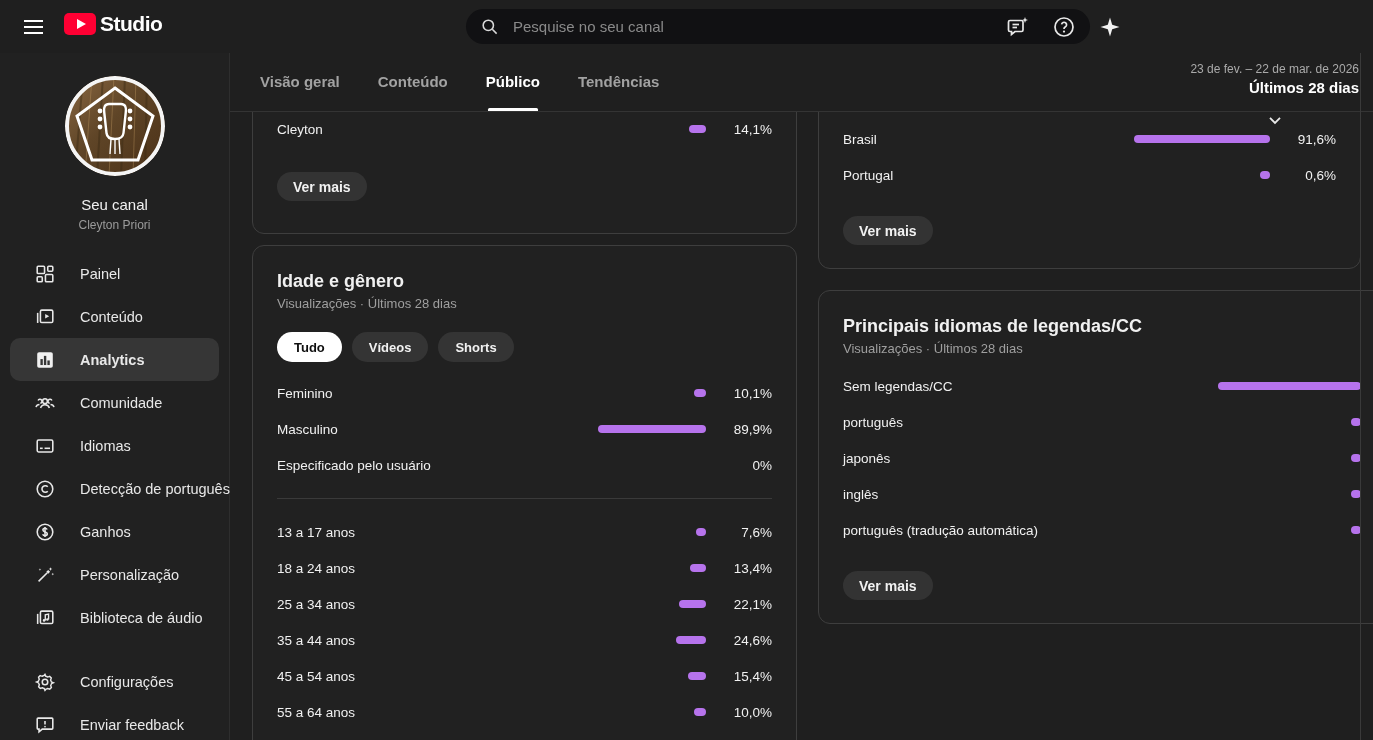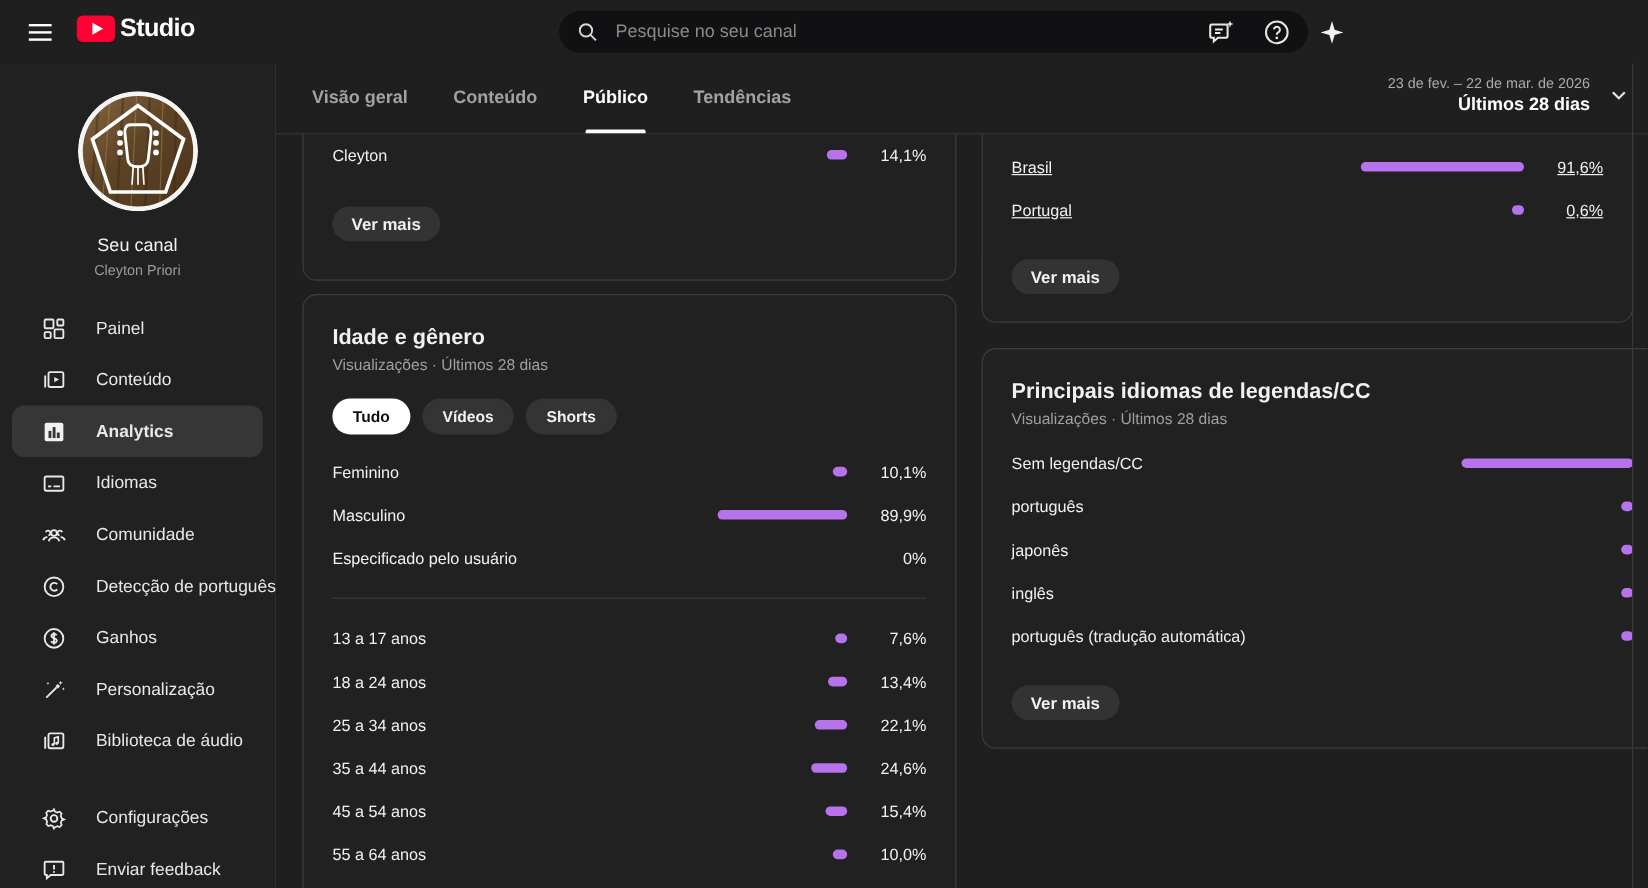--- a/index.html
+++ b/index.html
@@ -36,21 +36,21 @@
   .nav-gap { height:21px; }
 
   
   .main { position:absolute; left:230px; top:53px; right:0; bottom:0; background:#1f1f1f; }
   .main-divider { position:absolute; right:12px; top:0; bottom:0; width:1px; background:#3a3a3a; z-index:25; }
   .tabsbar { position:absolute; left:0; top:0; right:0; height:59px; background:#1f1f1f; border-bottom:1px solid #343434; z-index:20; }
   .tabs { position:absolute; left:30px; bottom:0; display:flex; gap:38px; height:59px; align-items:flex-start; }
   .tab { position:relative; height:59px; display:flex; align-items:center; font-size:15px; font-weight:700; color:#a2a2a2; cursor:pointer; }
   .tab.active { color:#fff; }
   .tab.active::after { content:""; position:absolute; left:50%; transform:translateX(-50%); bottom:0; width:50px; height:3px; background:#fff; border-radius:1.5px 1.5px 0 0; }
-  .datepicker { position:absolute; right:14px; top:9px; display:flex; align-items:center; gap:14px; cursor:pointer; }
+  .datepicker { position:absolute; right:14px; top:9px; display:flex; align-items:center; gap:14px; cursor:pointer;flex-direction:column; }
   .datepicker-text { text-align:right; }
   .date-range { font-size:12px; color:#aaa; }
   .date-label { font-size:15px; font-weight:700; color:#fff; margin-top:3px; }
 
   .content { position:absolute; left:0; top:59px; right:0; bottom:0; overflow:hidden; }
   .card { position:absolute; background:#212121; border:1px solid #3e3e3e; border-radius:12px; padding:0 24px; }
   .card-a { left:22px; top:-55px; width:545px; height:177px; }
   .card-b { left:588px; top:-57px; width:543px; height:214px; }
   .card-c { left:22px; top:133px; width:545px; height:640px; }
   .card-d { left:588px; top:178px; width:634px; height:334px; }
@@ -64,21 +64,21 @@
   .chip { height:30px; padding:0 17px; border-radius:16px; background:#343434; border:none; color:#f1f1f1; font-size:13px; font-weight:700; font-family:inherit; cursor:pointer; display:flex; align-items:center; }
   .chip.active { background:#ffffff; color:#0f0f0f; }
 
   .stat-row { display:flex; align-items:center; height:18px; margin-bottom:18px; }
   .stat-label { flex:1; font-size:13.5px; color:#f1f1f1; white-space:nowrap; }
   .stat-barwrap { display:flex; justify-content:flex-end; align-items:center; }
   .stat-bar { height:8px; border-radius:4px; }
   .stat-value { width:54px; margin-left:12px; text-align:right; font-size:13.5px; font-weight:500; color:#f1f1f1; }
 
   .rows-a { margin-top:62px; }
-  .rows-b { margin-top:74px;text-decoration:underline; }
+  .rows-b { margin-top:74px; }
   .rows-c1 { margin-top:22px; }
   .divider { height:1px; background:#3a3a3a; margin:24px 0; }
   .rows-d { margin-top:20px; }
 
   .btn-more { height:29px; padding:0 16px; border-radius:15px; background:#333; border:none; color:#f1f1f1; font-size:14px; font-weight:700; font-family:inherit; cursor:pointer; }
   .card-a .btn-more { margin-top:16px; }
   .card-b .btn-more { margin-top:14px; }
   .card-d .btn-more { margin-top:14px; }
 </style>
 </head>
@@ -204,39 +204,39 @@
             <rect x="7" y="11" width="2.6" height="6.5" fill="#363636"></rect>
             <rect x="10.8" y="7.5" width="2.6" height="10" fill="#363636"></rect>
             <rect x="14.6" y="12.5" width="2.6" height="5" fill="#363636"></rect>
           </svg>
         </span>
       <span class="nlabel">Analytics</span>
     </div>
     <div class="nav-item">
       <span class="nicon">
           <svg width="22" height="22" viewBox="0 0 24 24" fill="none" stroke="#e8e8e8" stroke-width="1.7">
-            <rect x="3.5" y="5.5" width="17" height="13" rx="1.5"></rect>
-            <line x1="6.5" y1="14.5" x2="9.5" y2="14.5"></line>
-            <line x1="11.5" y1="14.5" x2="17.5" y2="14.5"></line>
-          </svg>
-        </span>
-      <span class="nlabel">Idiomas</span>
-    </div>
-    <div class="nav-item">
-      <span class="nicon">
-          <svg width="22" height="22" viewBox="0 0 24 24" fill="none" stroke="#e8e8e8" stroke-width="1.7">
             <circle cx="12" cy="10" r="2.6"></circle>
             <path d="M7.2 17.5c.6-2.2 2.5-3.5 4.8-3.5s4.2 1.3 4.8 3.5"></path>
             <path d="M4.5 9.2a2.2 2.2 0 1 1 2.4 3"></path>
             <path d="M2.2 16.5c.5-1.8 2-2.8 3.8-2.8"></path>
             <path d="M19.5 9.2a2.2 2.2 0 1 0-2.4 3"></path>
             <path d="M21.8 16.5c-.5-1.8-2-2.8-3.8-2.8"></path>
           </svg>
         </span>
       <span class="nlabel">Comunidade</span>
+    </div>
+    <div class="nav-item">
+      <span class="nicon">
+          <svg width="22" height="22" viewBox="0 0 24 24" fill="none" stroke="#e8e8e8" stroke-width="1.7">
+            <rect x="3.5" y="5.5" width="17" height="13" rx="1.5"></rect>
+            <line x1="6.5" y1="14.5" x2="9.5" y2="14.5"></line>
+            <line x1="11.5" y1="14.5" x2="17.5" y2="14.5"></line>
+          </svg>
+        </span>
+      <span class="nlabel">Idiomas</span>
     </div>
     <div class="nav-item">
       <span class="nicon">
           <svg width="22" height="22" viewBox="0 0 24 24" fill="none" stroke="#e8e8e8" stroke-width="1.7">
             <circle cx="12" cy="12" r="8.5"></circle>
             <path d="M15 9.6a3.6 3.6 0 1 0 0 4.8"></path>
           </svg>
         </span>
       <span class="nlabel">Detecção de português</span>
     </div>

